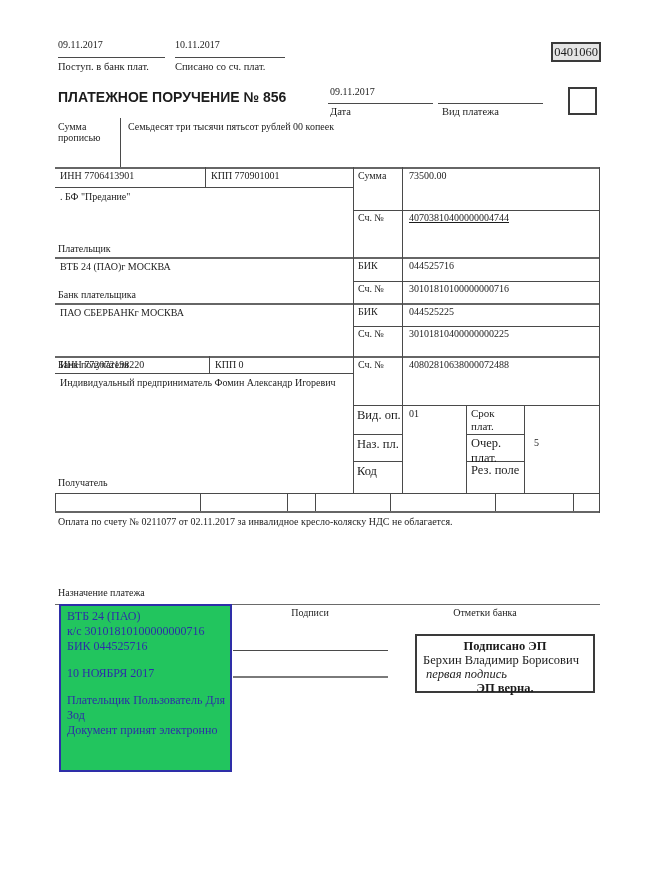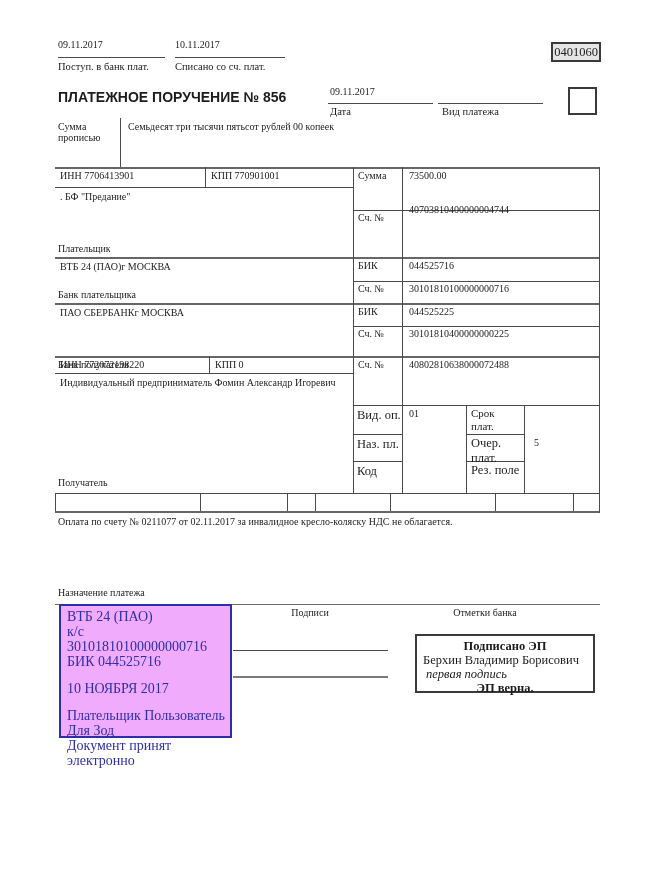--- a/index.html
+++ b/index.html
@@ -20,23 +20,23 @@
   .hl2 { position:absolute; height:2px; background:#666666; }
   .vl { position:absolute; width:1px; background:#4a4a4a; }
   .gray { background:#7a7a7a; }
   .codebox {
     position:absolute; border:2px solid #3a3a3a; background:#e5e5e5;
     display:flex; align-items:center; justify-content:center;
     font-size:12.5px;
   }
   .emptybox { position:absolute; border:2px solid #3a3a3a; background:#fff; }
   .stamp {
-    position:absolute; left:59px; top:604px; width:173px; height:134px;
-    border:2px solid #2e2ea8; color:#2e2ea8; background:#f0abfc;
-    font-size:14px; line-height:15px; padding:3px 4px 0 6px; box-sizing:border-box;
+    position:absolute; left:59px; top:604px; width:173px; height:168px;
+    border:2px solid #2e2ea8; color:#2e2ea8; background:#22c55e;
+    font-size:12px; line-height:15px; padding:3px 4px 0 6px; box-sizing:border-box;
   }
   .stamp div { white-space:normal; }
   .st-gap { margin-top:12px; }
   .epbox {
     position:absolute; left:415px; top:634px; width:180px; height:59px;
     border:2px solid #3a3a3a; background:#fff; box-sizing:border-box;
     font-size:12.5px; line-height:14px; padding:3px 6px; 
   }
   .center { text-align:center; }
   .italic { font-style:italic; }
@@ -104,21 +104,21 @@
   <div class="vl" style="left:573px; top:493px; height:18px;"></div>
 
   <div class="t" style="left:60px; top:170px;">ИНН 7706413901</div>
   <div class="t" style="left:211px; top:170px;">КПП 770901001</div>
   <div class="t" style="left:60px; top:191px;">. БФ "Предание"</div>
   <div class="lbl" style="left:58px; top:243px;">Плательщик</div>
 
   <div class="t" style="left:358px; top:170px;">Сумма</div>
   <div class="t" style="left:409px; top:170px;">73500.00</div>
   <div class="t" style="left:358px; top:212px;">Сч. №</div>
-  <div class="t" style="left:409px; top:204px;">40703810400000004744</div>
+  <div class="t" style="left:409px; top:212px;text-decoration:underline;">40703810400000004744</div>
 
   <div class="t" style="left:60px; top:261px;">ВТБ 24 (ПАО)г МОСКВА</div>
   <div class="lbl" style="left:58px; top:289px;">Банк плательщика</div>
   <div class="t" style="left:358px; top:260px;">БИК</div>
   <div class="t" style="left:409px; top:260px;">044525716</div>
   <div class="t" style="left:358px; top:283px;">Сч. №</div>
   <div class="t" style="left:409px; top:283px;">30101810100000000716</div>
 
   <div class="t" style="left:60px; top:307px;">ПАО СБЕРБАНКг МОСКВА</div>
   <div class="lbl" style="left:58px; top:359px;">Банк получателя</div>

